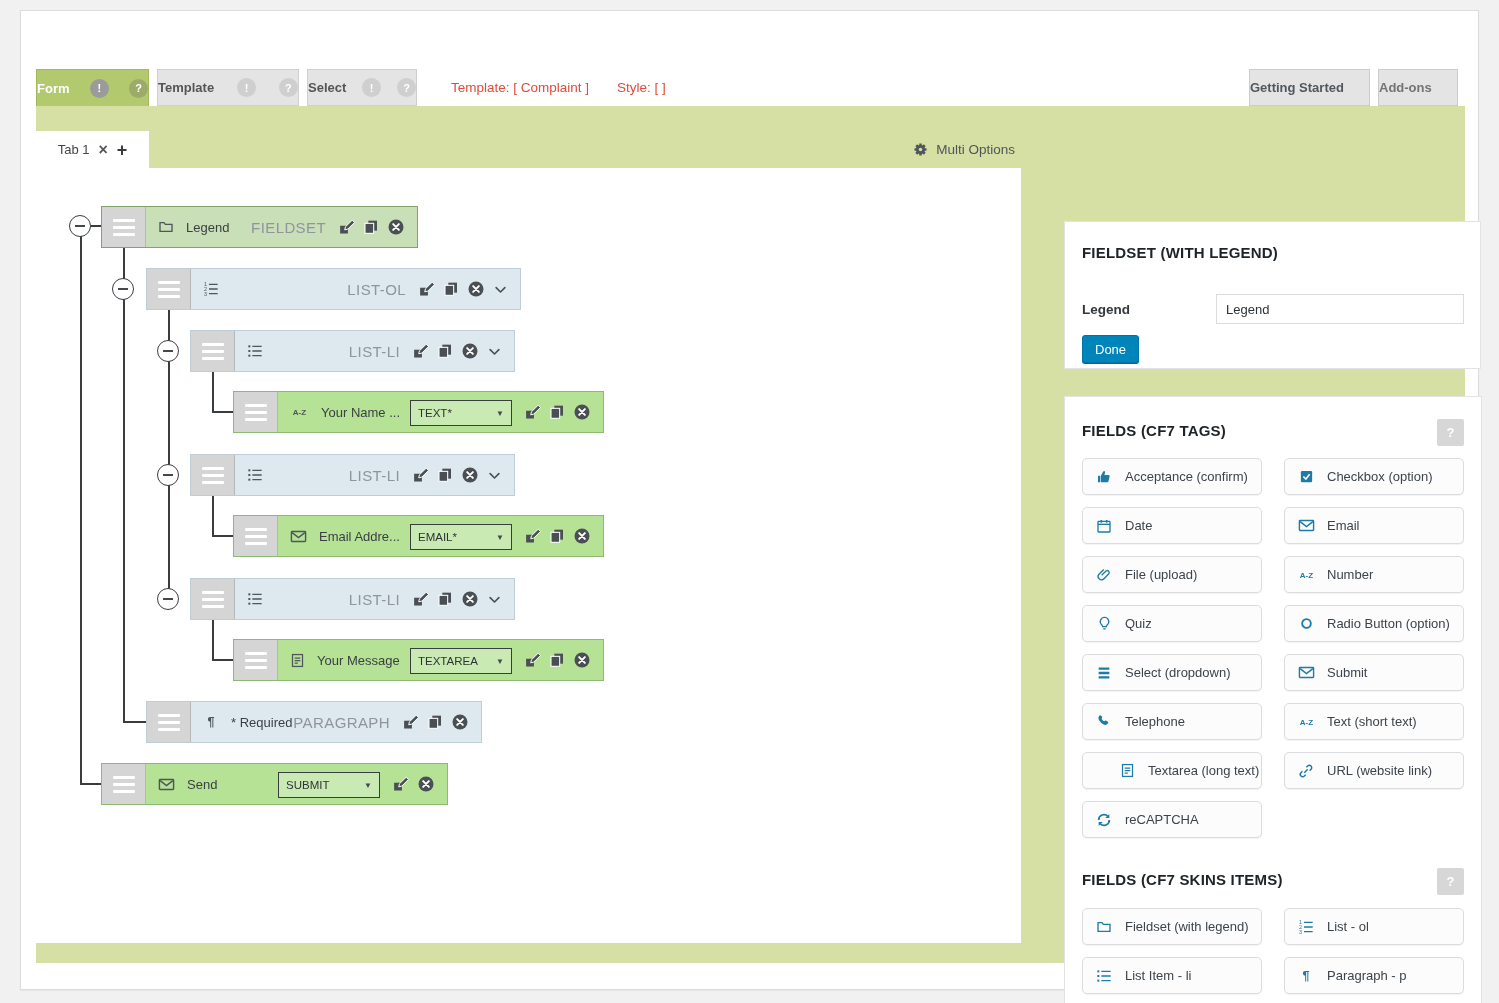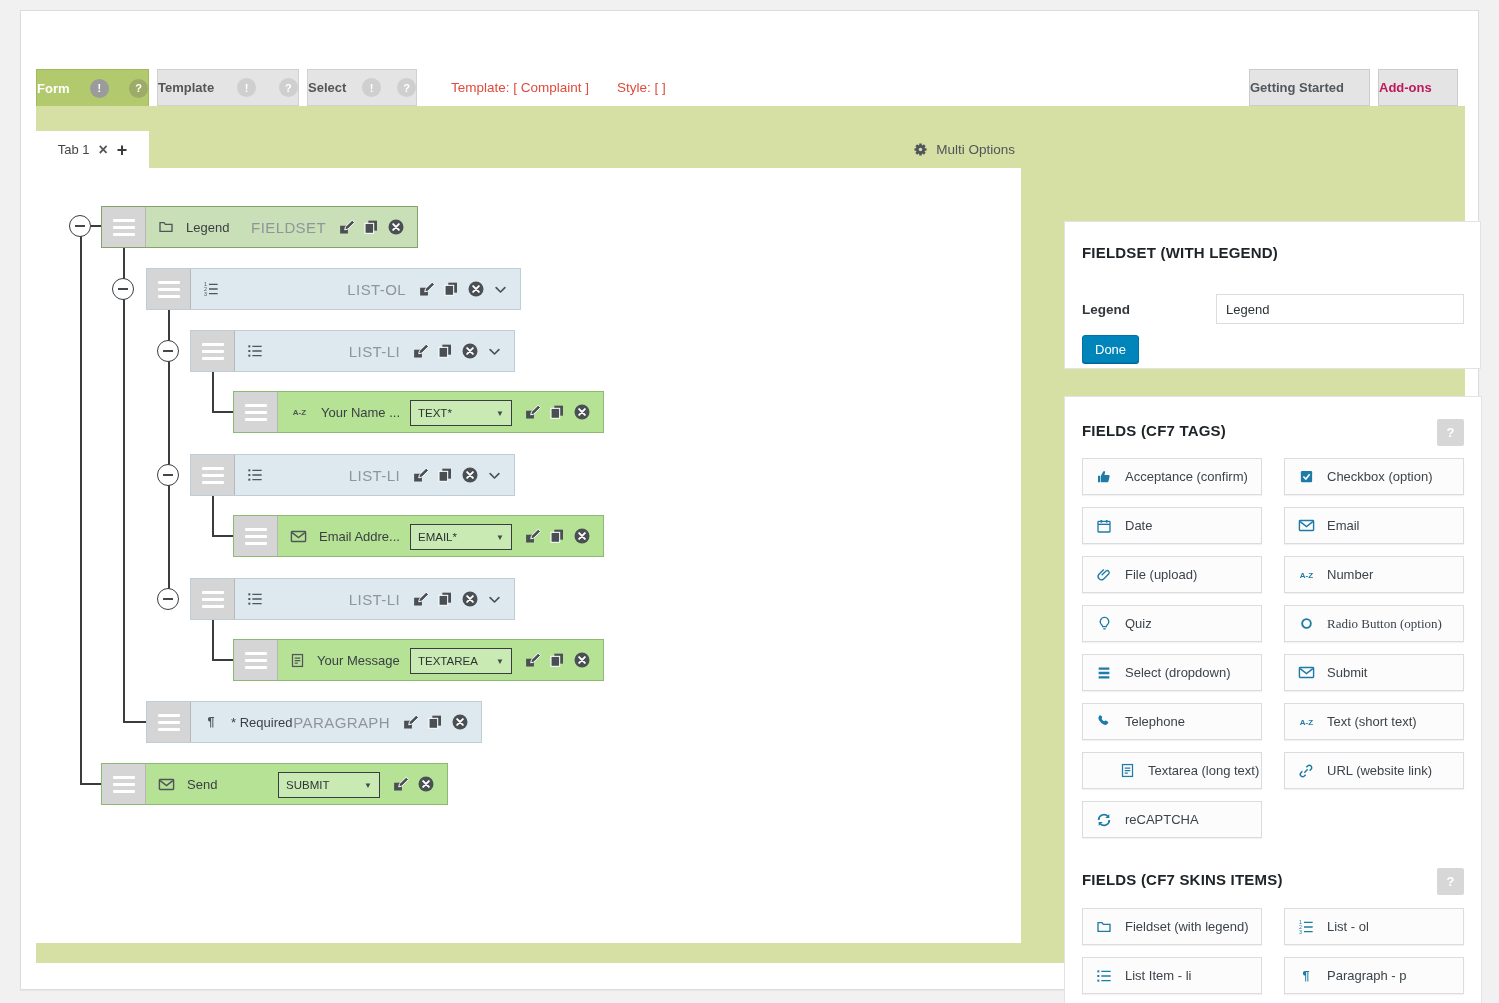--- a/index.html
+++ b/index.html
@@ -17,21 +17,21 @@
   #tab-form{left:15px;width:113px;background:#b2c96e;border:1px solid #a2ba5c;border-bottom:none;color:#fff;}
   #tab-template{left:136px;width:142px;background:#e4e4e4;border:1px solid #d0d0d0;color:#555;}
   #tab-style{left:286px;width:110px;background:#e4e4e4;border:1px solid #d0d0d0;color:#555;}
   .badge{width:19px;height:19px;border-radius:50%;display:flex;align-items:center;justify-content:center;
     font-size:11px;font-weight:bold;color:#fff;}
   #tab-form .badge.b1{background:#9b9b9b;} #tab-form .badge.b2{background:#9cab67;}
   .wtab.gray .badge{background:#cfcfcf;}
   #statusline{position:absolute;left:430px;top:58px;height:37px;display:flex;align-items:center;
     gap:28px;font-size:13.5px;color:#e04b3b;}
   #tab-getting{left:1228px;width:121px;background:#e4e4e4;border:1px solid #ccc;color:#50575e;}
-  #tab-addons{left:1357px;width:80px;background:#e4e4e4;border:1px solid #ccc;color:#be185d;}
+  #tab-addons{left:1357px;width:80px;background:#e4e4e4;border:1px solid #ccc;color:#737373;}
   
   #green{position:absolute;left:15px;top:95px;width:1429px;height:857px;background:#d6e0a4;}
   #tab1{position:absolute;left:0;top:25px;width:113px;height:37px;background:#fff;display:flex;
     align-items:center;gap:9px;justify-content:center;font-size:13px;color:#444;cursor:pointer;}
   #tab1 .x{color:#555;font-weight:bold;font-size:16px;line-height:1;cursor:pointer;}
   #tab1 .plus{color:#3a3a3a;font-weight:bold;font-size:18px;line-height:1;cursor:pointer;}
   #multiopts{position:absolute;right:450px;top:25px;height:37px;display:flex;align-items:center;gap:7px;
     font-size:13.5px;color:#50555a;cursor:pointer;}
   #canvas{position:absolute;left:0;top:62px;width:985px;height:775px;background:#fff;}
   
@@ -67,21 +67,21 @@
     box-sizing:border-box;font-size:13px;color:#2c3338;padding:0 9px;font-family:"Liberation Sans",sans-serif;}
   .bluebtn{background:#0085ba;border:1px solid #0073aa;box-shadow:0 1px 0 #006799;color:#fff;
     border-radius:3px;font-size:13px;height:28px;padding:0 12px;display:inline-flex;align-items:center;
     cursor:pointer;font-family:"Liberation Sans",sans-serif;}
   #done-btn{position:absolute;left:17px;top:113px;}
   .helpbtn{position:absolute;width:27px;height:27px;background:#d7d7d7;border-radius:2px;color:#fff;
     font-size:13px;font-weight:bold;display:flex;align-items:center;justify-content:center;cursor:pointer;}
   #tags-title{top:25px;} #tags-help{right:17px;top:22px;}
   #skins-title{top:474px;} #skins-help{right:17px;top:471px;}
   .fbtn{position:absolute;width:180px;height:37px;background:#fcfcfc;border:1px solid #dadce0;
-    border-radius:0;box-shadow:0 1px 1px rgba(0,0,0,.05);display:flex;align-items:center;
+    border-radius:5px;box-shadow:0 1px 1px rgba(0,0,0,.05);display:flex;align-items:center;
     box-sizing:border-box;cursor:pointer;}
   .fbtn .ficon{width:42px;display:flex;justify-content:center;color:#1e7ba6;}
   .fbtn .flabel{font-size:13px;color:#3c434a;white-space:nowrap;}
   svg{display:block;}
 </style>
 </head>
 <body>
 
 <div id="page">
   <div id="container">
@@ -599,21 +599,21 @@
             </div>
             <div class="fbtn" style="left: 17px; top: 208px;">
               <span class="ficon">
                 <svg viewBox="0 0 24 24" width="15" height="15">
                   <path d="M12 2a7 7 0 00-4 12.6c.6.5 1 1.4 1 2.4h6c0-1 .4-1.9 1-2.4A7 7 0 0012 2z" fill="none" stroke="currentColor" stroke-width="2"></path>
                   <path d="M10 20.5h4" stroke="currentColor" stroke-width="2"></path>
                 </svg>
               </span>
               <span class="flabel">Quiz</span>
             </div>
-            <div class="fbtn" style="left: 219px; top: 208px; font-family: Liberation Serif, serif;">
+            <div class="fbtn" style="left: 219px; top: 208px;">
               <span class="ficon">
                 <svg viewBox="0 0 24 24" width="13" height="13">
                   <circle cx="12" cy="12" r="8" fill="none" stroke="currentColor" stroke-width="3.4"></circle>
                 </svg>
               </span>
               <span class="flabel">Radio Button (option)</span>
             </div>
             <div class="fbtn" style="left: 17px; top: 257px;">
               <span class="ficon">
                 <svg viewBox="0 0 24 24" width="16" height="16">

